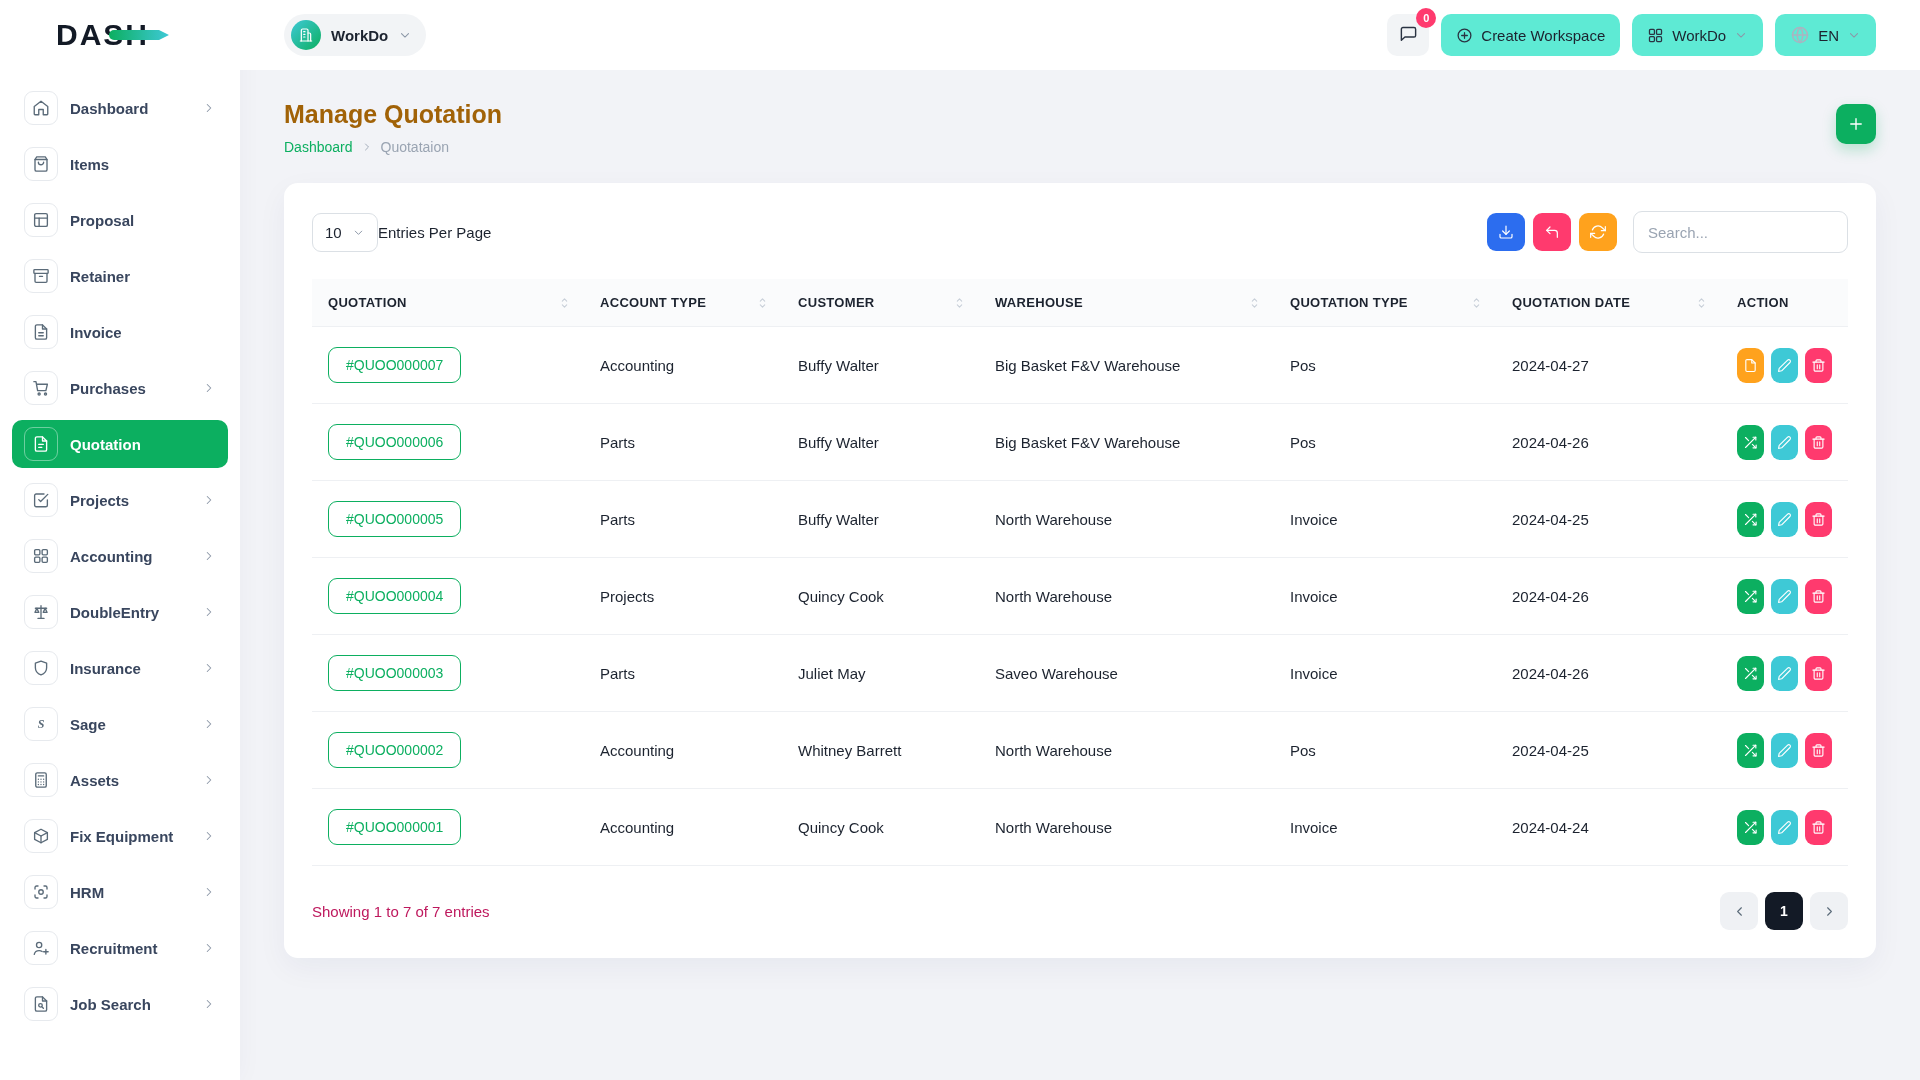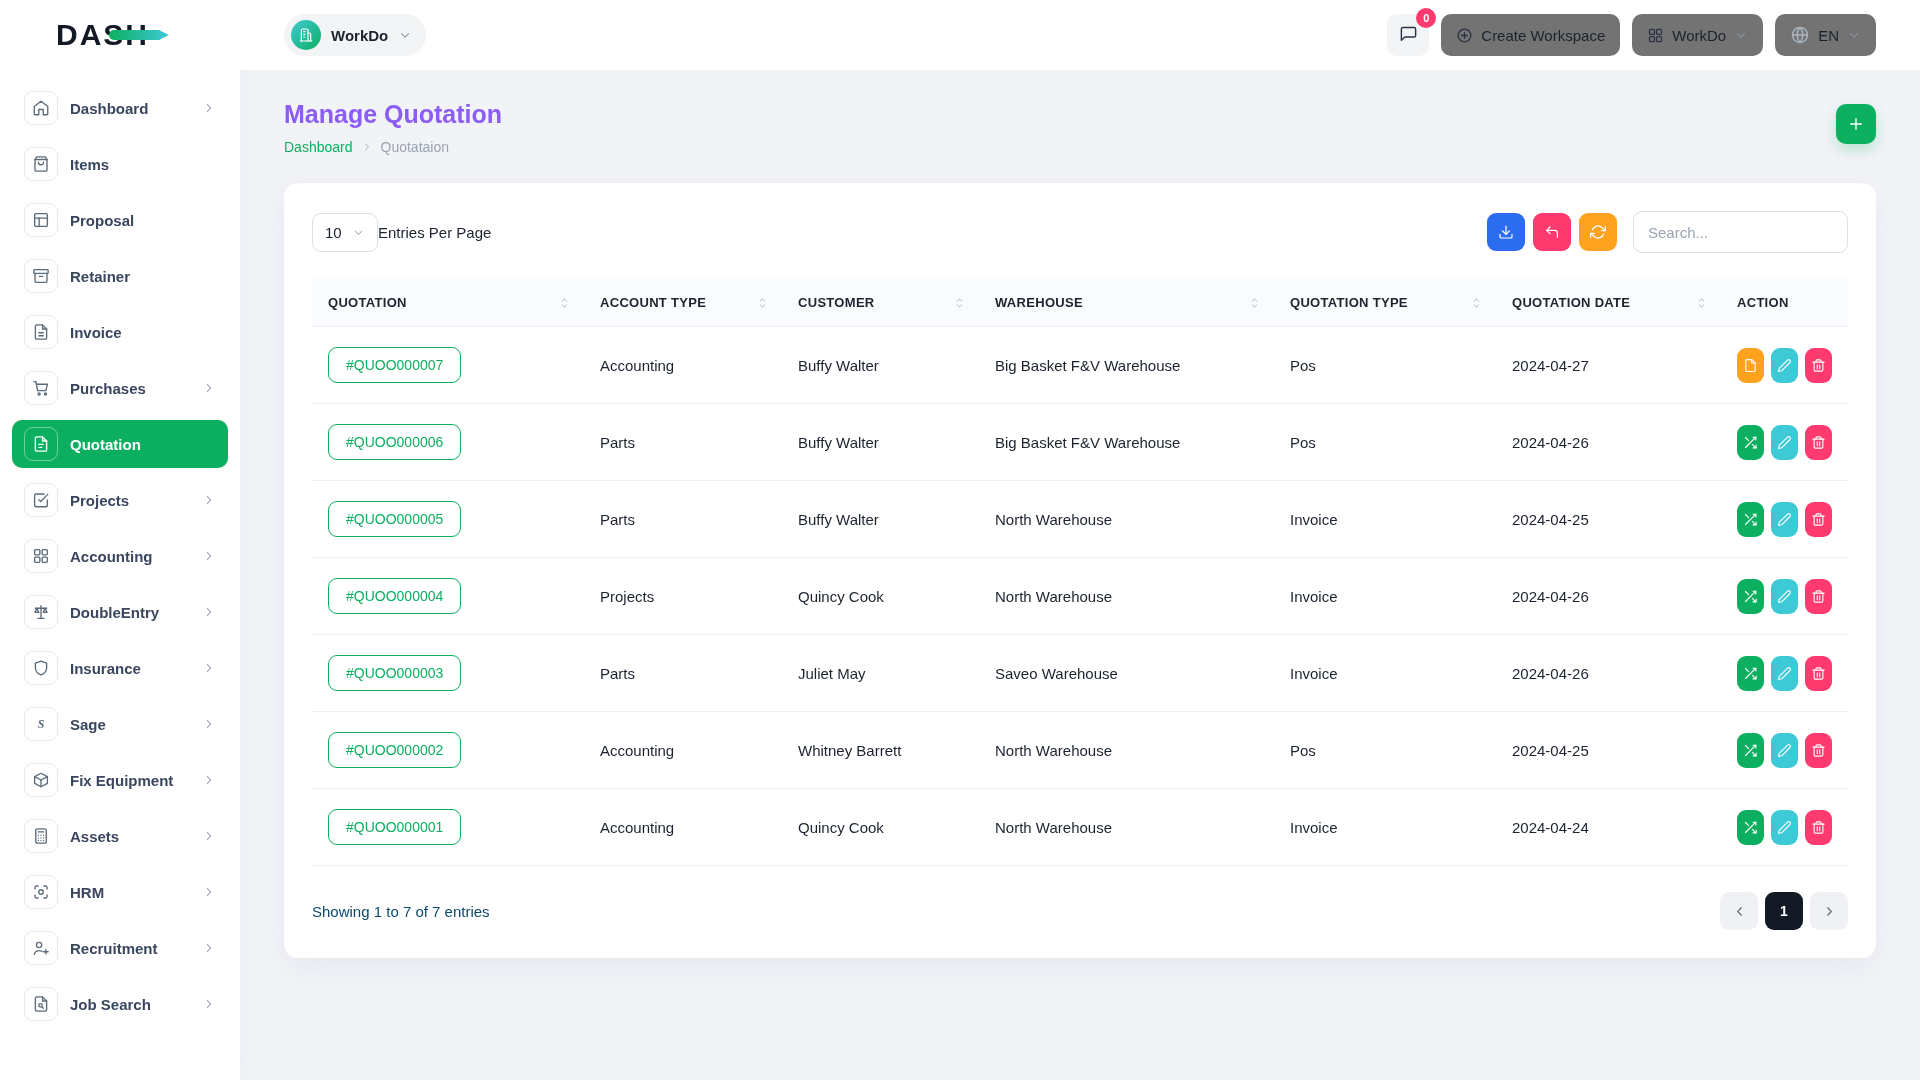--- a/index.html
+++ b/index.html
@@ -28,26 +28,26 @@
   .main { flex:1; display:flex; flex-direction:column; min-width:0; }
 
   .topbar { height:70px; background:#fff; display:flex; align-items:center; justify-content:space-between; padding:0 44px; flex-shrink:0; }
   .ws-pill { display:flex; align-items:center; gap:10px; background:#f2f4f6; border:none; border-radius:24px; padding:6px 14px 6px 7px; cursor:pointer; font-family:inherit; }
   .ws-avatar { width:30px; height:30px; border-radius:50%; background:linear-gradient(135deg,#3ec9d6,var(--primary,#0caf60)); color:#fff; display:flex; align-items:center; justify-content:center; }
   .ws-label { font-size:15px; font-weight:600; color:#1c232f; }
   .chev { display:flex; color:#8c97a7; }
   .topbar-right { display:flex; align-items:center; gap:12px; }
   .icon-btn { position:relative; width:42px; height:42px; border-radius:10px; background:#f2f4f6; border:none; display:flex; align-items:center; justify-content:center; color:#2a3342; cursor:pointer; }
   .badge { position:absolute; top:-6px; right:-7px; min-width:20px; height:20px; padding:0 5px; border-radius:10px; background:var(--danger,#ff3a6e); color:#fff; font-size:11px; font-weight:700; display:flex; align-items:center; justify-content:center; }
-  .top-btn { height:42px; display:flex; align-items:center; gap:8px; background:#737373; border:none; border-radius:10px; padding:0 15px; font-size:15px; font-weight:500; color:#1c232f; cursor:pointer; font-family:inherit; }
+  .top-btn { height:42px; display:flex; align-items:center; gap:8px; background:#5eead4; border:none; border-radius:10px; padding:0 15px; font-size:15px; font-weight:500; color:#1c232f; cursor:pointer; font-family:inherit; }
   .top-btn .globe { display:flex; color:#aab4c0; }
 
   .content { flex:1; padding:30px 44px 0 44px; overflow:hidden; }
   .page-head { display:flex; justify-content:space-between; align-items:flex-start; margin-bottom:28px; }
-  .page-title { font-size:25px; font-weight:700; color:#8b5cf6; margin-bottom:10px; }
+  .page-title { font-size:25px; font-weight:700; color:#a16207; margin-bottom:10px; }
   .breadcrumb { display:flex; align-items:center; gap:8px; font-size:14px; }
   .bc-item { color:#9aa4b2; }
   .bc-item.link { color:var(--primary,#0caf60); cursor:pointer; }
   .bc-sep { display:flex; color:#9aa4b2; }
   .add-btn { width:40px; height:40px; margin-top:4px; border-radius:10px; border:none; background:var(--primary,#0caf60); color:#fff; display:flex; align-items:center; justify-content:center; cursor:pointer; box-shadow:0 6px 14px rgba(12,175,96,.25); }
 
   
   .card { background:#fff; border-radius:14px; padding:28px; box-shadow:0 10px 30px rgba(27,46,94,.05); }
   .card-toolbar { display:flex; justify-content:space-between; align-items:center; margin-bottom:26px; }
   .entries { display:flex; align-items:center; font-size:15px; color:#1c232f; }
@@ -72,21 +72,21 @@
   .data-table tbody tr:last-child td { border-bottom:1px solid #eef0f3; }
   .q-pill { display:inline-block; padding:9px 17px; border:1px solid var(--primary,#0caf60); color:var(--primary,#0caf60); border-radius:9px; font-size:14px; background:#fff; cursor:pointer; }
   .actions { display:flex; gap:7px; }
   .act-btn { width:35px; height:35px; border:none; border-radius:9px; color:#fff; display:flex; align-items:center; justify-content:center; cursor:pointer; }
   .act-btn.warning { background:var(--warning,#ffa21d); }
   .act-btn.success { background:var(--success,#0caf60); }
   .act-btn.info { background:var(--info,#3ec9d6); }
   .act-btn.danger { background:var(--danger,#ff3a6e); }
 
   .card-footer { display:flex; justify-content:space-between; align-items:center; margin-top:26px; }
-  .showing { font-size:15px; color:#0c4a6e;text-align:right; }
+  .showing { font-size:15px; color:#be185d;text-align:right; }
   .pagination { display:flex; gap:7px; }
   .page-btn { min-width:38px; height:38px; border:none; border-radius:9px; background:#eff1f4; color:#5b6b79; display:flex; align-items:center; justify-content:center; font-size:14px; cursor:pointer; font-family:inherit; }
   .page-btn.active { background:var(--dark,#131a26); color:#fff; font-weight:600; }
 </style>
 </head>
 <body>
 
 <div class="app">
 
   <aside class="sidebar">
@@ -244,41 +244,41 @@
           <span class="side-label">Sage</span>
           <span class="side-chevron">
             <svg width="14" height="14" viewBox="0 0 24 24" fill="none" stroke="currentColor" stroke-width="1.8" stroke-linecap="round" stroke-linejoin="round">
               <path d="m9 6 6 6-6 6"></path>
             </svg>
           </span>
         </a>
         <a class="side-item">
           <span class="side-icon">
             <svg width="18" height="18" viewBox="0 0 24 24" fill="none" stroke="currentColor" stroke-width="1.8" stroke-linecap="round" stroke-linejoin="round">
+              <rect x="5" y="2.5" width="14" height="19" rx="2"></rect>
+              <path d="M8.5 6.5h7"></path>
+              <path d="M8.5 11h.01M12 11h.01M15.5 11h.01M8.5 14.5h.01M12 14.5h.01M15.5 14.5h.01M8.5 18h.01M12 18h.01M15.5 18h.01"></path>
+            </svg>
+          </span>
+          <span class="side-label">Assets</span>
+          <span class="side-chevron">
+            <svg width="14" height="14" viewBox="0 0 24 24" fill="none" stroke="currentColor" stroke-width="1.8" stroke-linecap="round" stroke-linejoin="round">
+              <path d="m9 6 6 6-6 6"></path>
+            </svg>
+          </span>
+        </a>
+        <a class="side-item">
+          <span class="side-icon">
+            <svg width="18" height="18" viewBox="0 0 24 24" fill="none" stroke="currentColor" stroke-width="1.8" stroke-linecap="round" stroke-linejoin="round">
               <path d="M20.5 16.5v-9L12 3 3.5 7.5v9L12 21Z"></path>
               <path d="M3.5 7.5 12 12l8.5-4.5"></path>
               <path d="M12 21v-9"></path>
             </svg>
           </span>
           <span class="side-label">Fix Equipment</span>
-          <span class="side-chevron">
-            <svg width="14" height="14" viewBox="0 0 24 24" fill="none" stroke="currentColor" stroke-width="1.8" stroke-linecap="round" stroke-linejoin="round">
-              <path d="m9 6 6 6-6 6"></path>
-            </svg>
-          </span>
-        </a>
-        <a class="side-item">
-          <span class="side-icon">
-            <svg width="18" height="18" viewBox="0 0 24 24" fill="none" stroke="currentColor" stroke-width="1.8" stroke-linecap="round" stroke-linejoin="round">
-              <rect x="5" y="2.5" width="14" height="19" rx="2"></rect>
-              <path d="M8.5 6.5h7"></path>
-              <path d="M8.5 11h.01M12 11h.01M15.5 11h.01M8.5 14.5h.01M12 14.5h.01M15.5 14.5h.01M8.5 18h.01M12 18h.01M15.5 18h.01"></path>
-            </svg>
-          </span>
-          <span class="side-label">Assets</span>
           <span class="side-chevron">
             <svg width="14" height="14" viewBox="0 0 24 24" fill="none" stroke="currentColor" stroke-width="1.8" stroke-linecap="round" stroke-linejoin="round">
               <path d="m9 6 6 6-6 6"></path>
             </svg>
           </span>
         </a>
         <a class="side-item">
           <span class="side-icon">
             <svg width="18" height="18" viewBox="0 0 24 24" fill="none" stroke="currentColor" stroke-width="1.8" stroke-linecap="round" stroke-linejoin="round">
               <path d="M4 8V6a2 2 0 0 1 2-2h2"></path>

